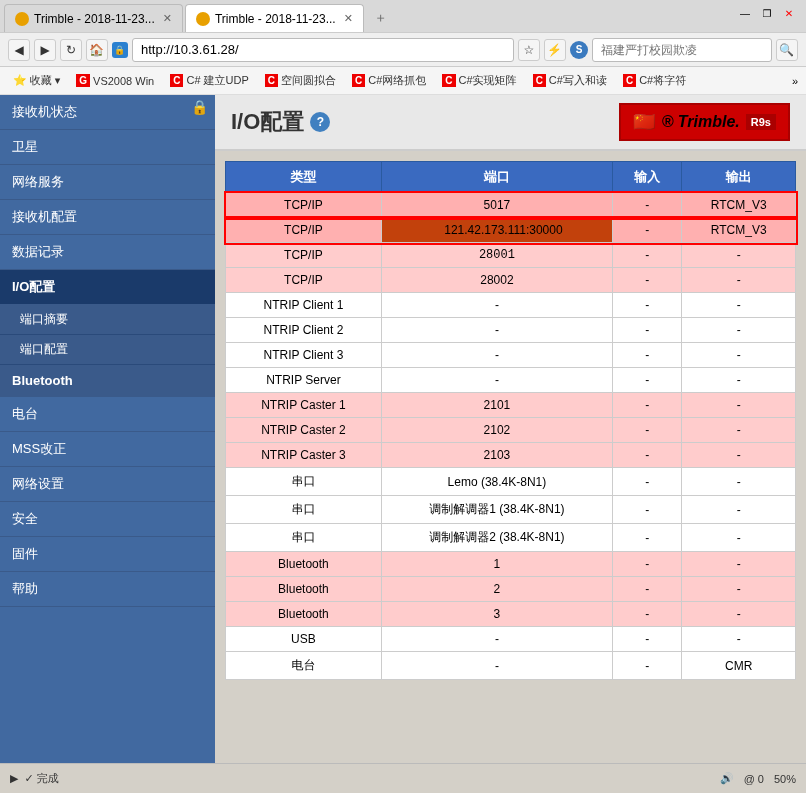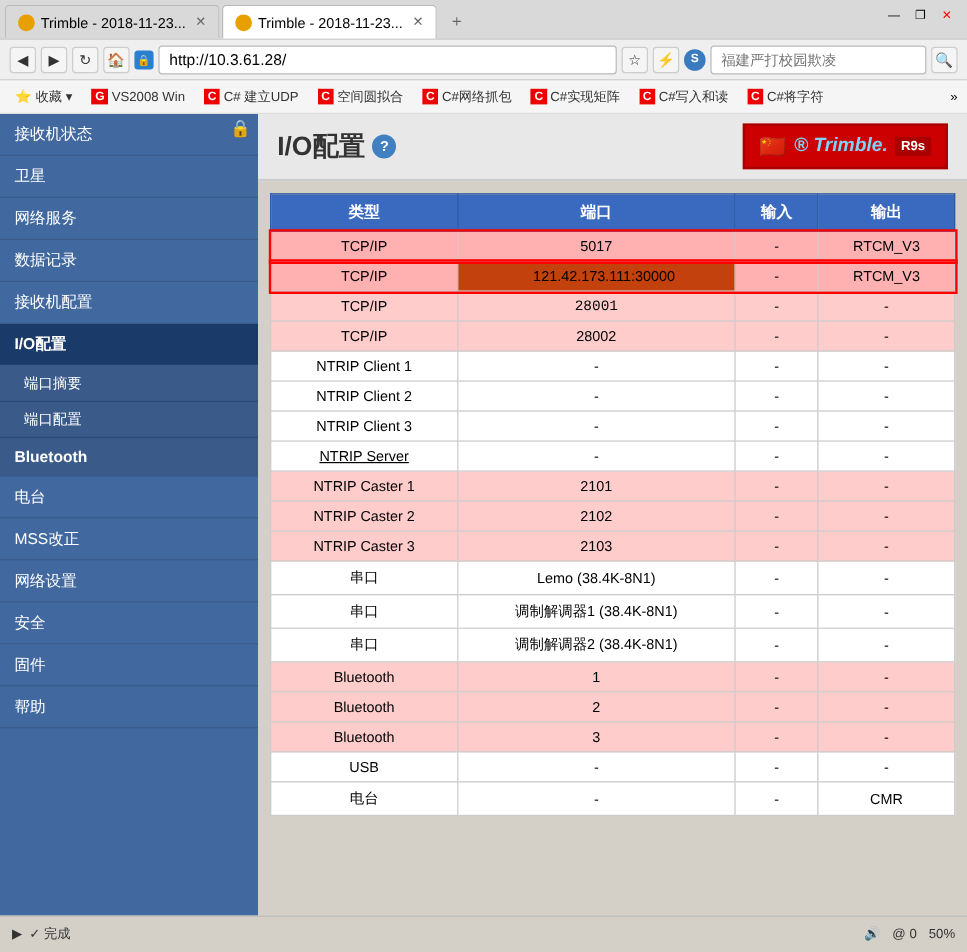--- a/index.html
+++ b/index.html
@@ -134,22 +134,22 @@
     <span style="margin-left:auto;cursor:pointer;">»</span>
   </div>
 
   <div class="content-area">
 
     <div class="sidebar">
       <span class="sidebar-lock">🔒</span>
       <div class="sidebar-item"><span>接收机状态</span></div>
       <div class="sidebar-item"><span>卫星</span></div>
       <div class="sidebar-item"><span>网络服务</span></div>
+      <div class="sidebar-item"><span>接收机配置</span></div>
       <div class="sidebar-item"><span>数据记录</span></div>
-      <div class="sidebar-item"><span>接收机配置</span></div>
       <div class="sidebar-item active" style="background:#1a3a6a;font-weight:bold;"><span>I/O配置</span></div>
       <div class="sidebar-sub"><span>端口摘要</span></div>
       <div class="sidebar-sub"><span>端口配置</span></div>
       <div class="sidebar-item bluetooth"><span>Bluetooth</span></div>
       <div class="sidebar-item"><span>电台</span></div>
       <div class="sidebar-item"><span>MSS改正</span></div>
       <div class="sidebar-item"><span>网络设置</span></div>
       <div class="sidebar-item"><span>安全</span></div>
       <div class="sidebar-item"><span>固件</span></div>
       <div class="sidebar-item"><span>帮助</span></div>
@@ -157,21 +157,21 @@
 
     <div class="right-panel">
 
       <div class="page-header">
         <div class="page-title">
           <span>I/O配置</span>
           <div class="help-badge">?</div>
         </div>
         <div class="trimble-logo" style="background:#cc0000;display:flex;align-items:center;gap:6px;padding:6px 12px;border:2px solid #aa0000;">
           <span class="china-flag">🇨🇳</span>
-          <span style="color:#7dd3fc;font-size:16px;font-weight:bold;font-style:italic;">® Trimble.</span>
+          <span style="color:#000000;font-size:16px;font-weight:bold;font-style:italic;">® Trimble.</span>
           <span style="color:#fff;font-size:11px;font-weight:bold;background:#aa0000;padding:2px 5px;">R9s</span>
         </div>
       </div>
 
       <div class="main-area">
         <table>
           <thead>
             <tr>
               <th>类型</th>
               <th>端口</th>
@@ -216,21 +216,21 @@
                 <td style="background: rgb(255, 255, 255);">-</td>
                 <td style="background: rgb(255, 255, 255);">-</td>
               </tr>
               <tr style="">
                 <td style="background: rgb(255, 255, 255);">NTRIP Client 3</td>
                 <td style="background: rgb(255, 255, 255);">-</td>
                 <td style="background: rgb(255, 255, 255);">-</td>
                 <td style="background: rgb(255, 255, 255);">-</td>
               </tr>
               <tr style="">
-                <td style="background: rgb(255, 255, 255); text-decoration: underline;">NTRIP Server</td>
+                <td style="background: rgb(255, 255, 255);">NTRIP Server</td>
                 <td style="background: rgb(255, 255, 255);">-</td>
                 <td style="background: rgb(255, 255, 255);">-</td>
                 <td style="background: rgb(255, 255, 255);">-</td>
               </tr>
               <tr style="">
                 <td style="background: rgb(255, 204, 204);">NTRIP Caster 1</td>
                 <td style="background: rgb(255, 204, 204);">2101</td>
                 <td style="background: rgb(255, 204, 204);">-</td>
                 <td style="background: rgb(255, 204, 204);">-</td>
               </tr>

